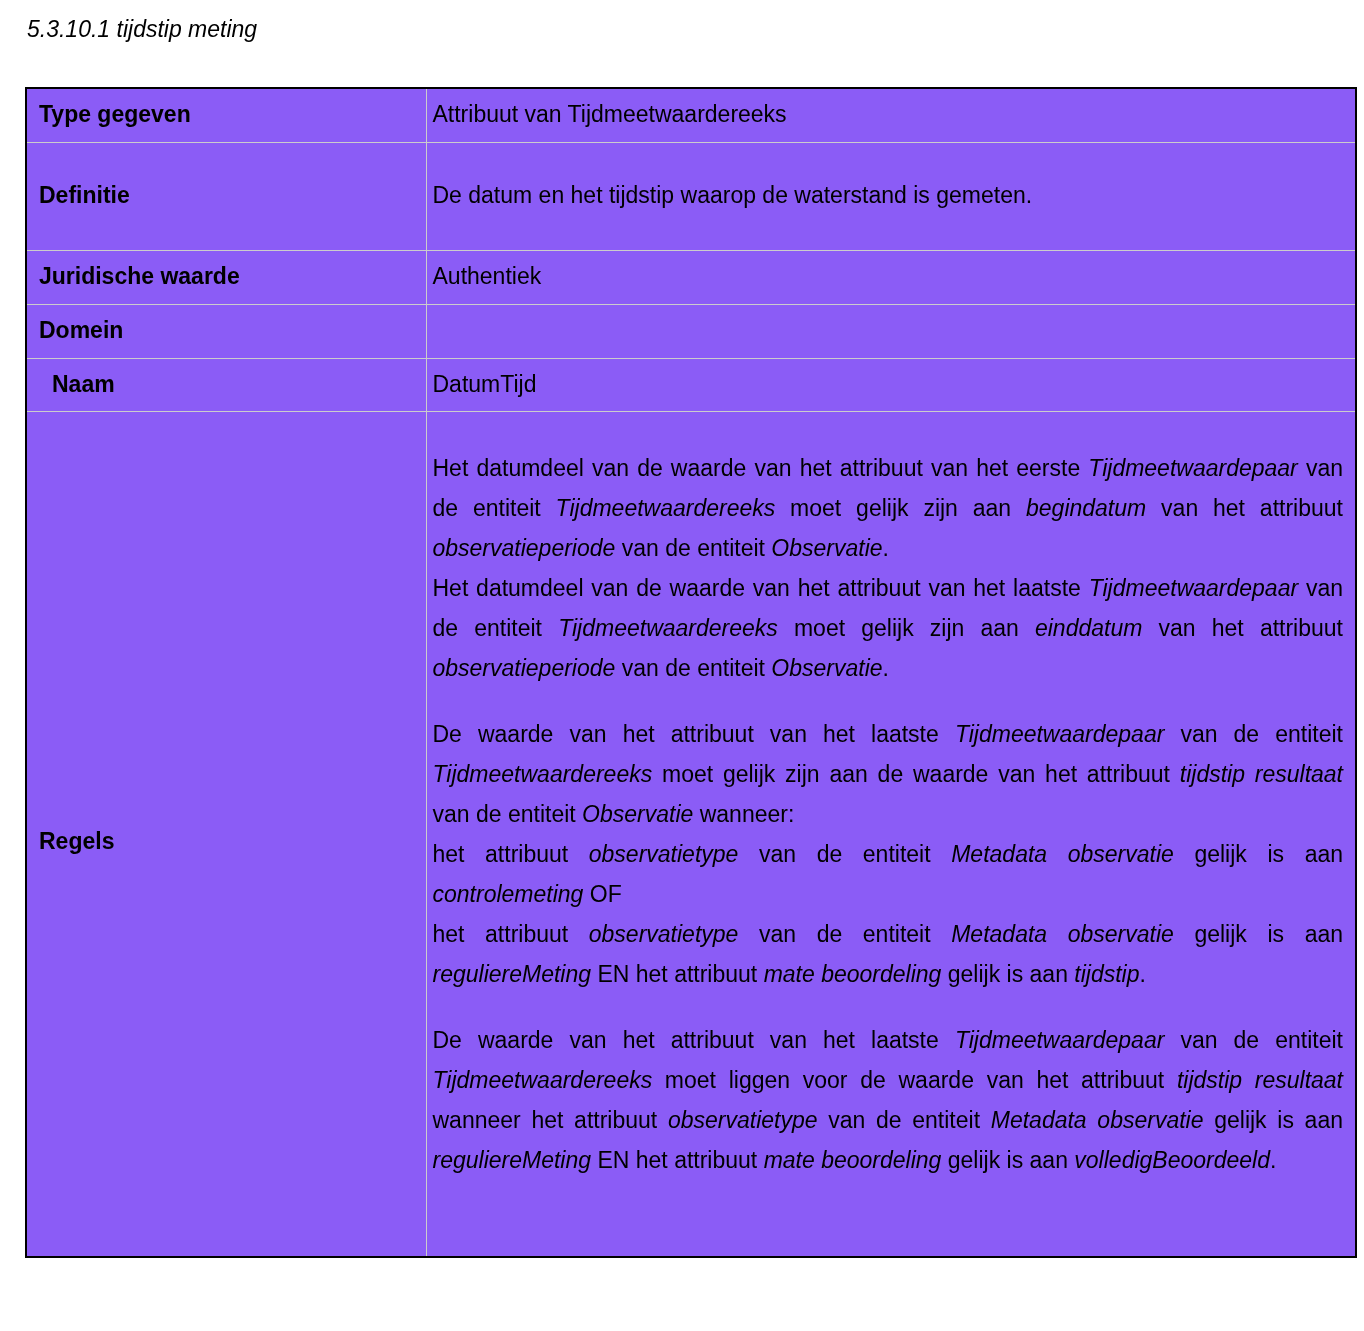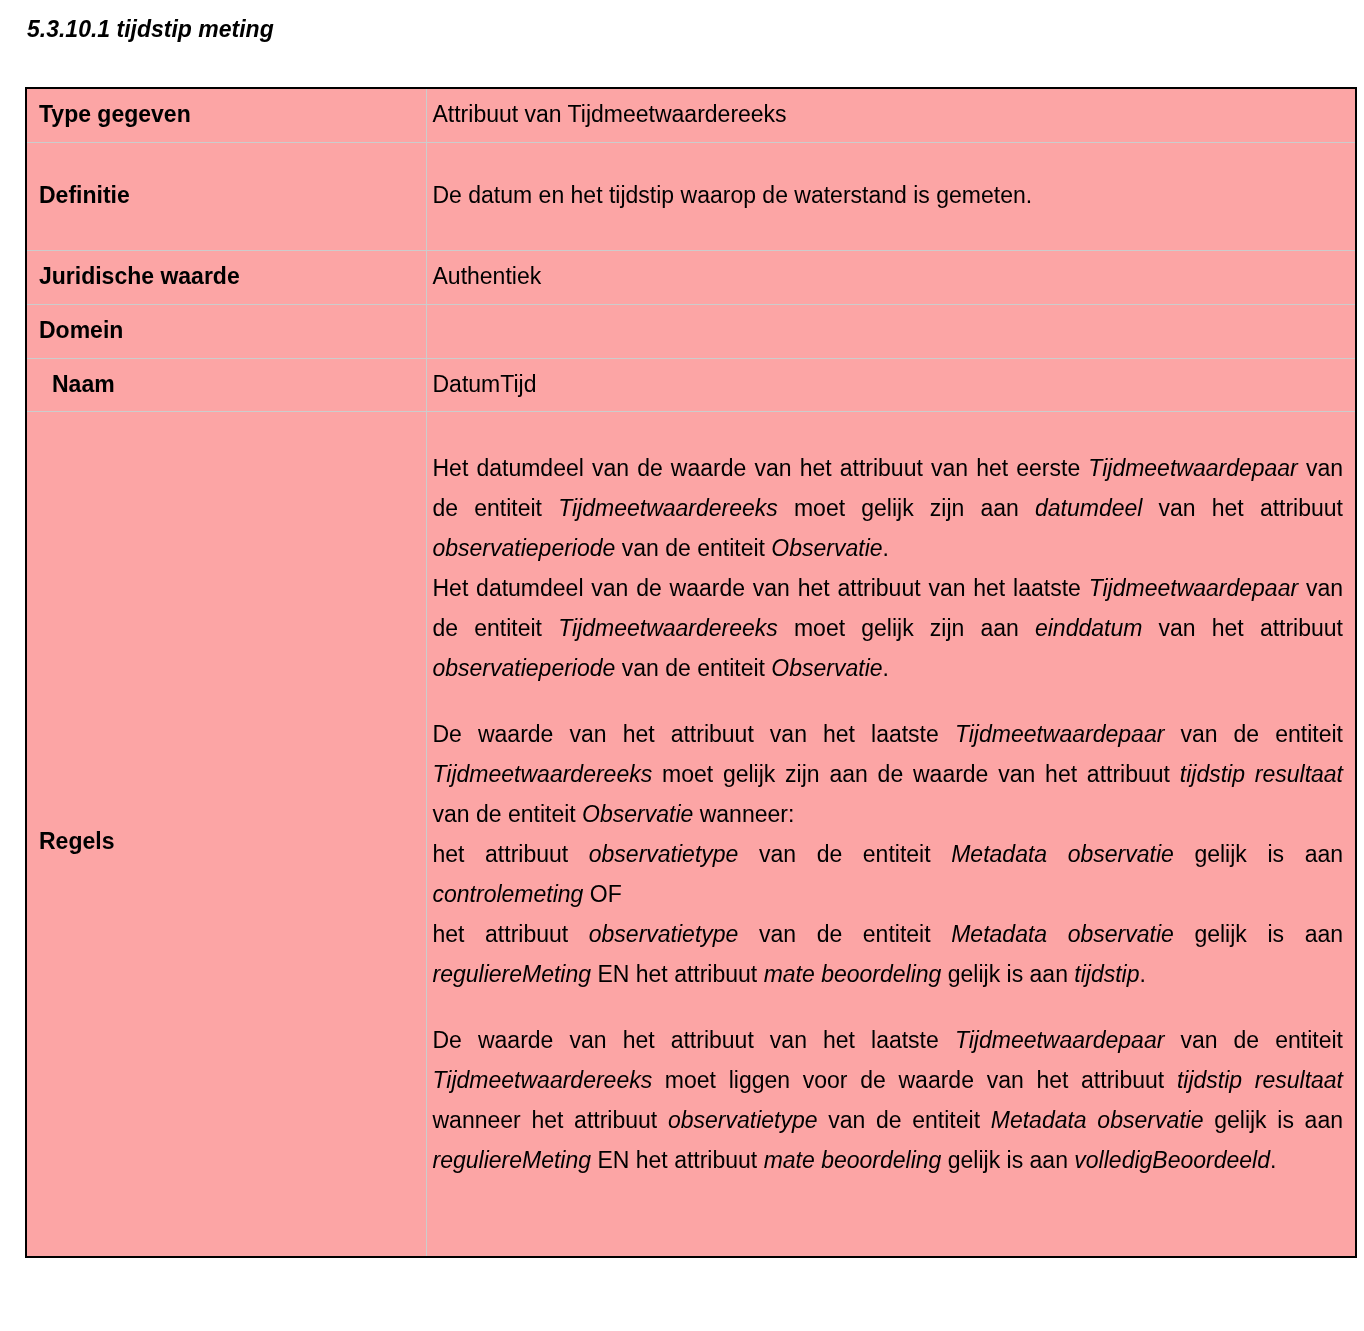--- a/index.html
+++ b/index.html
@@ -6,30 +6,30 @@
   body{
     width:1364px;height:1331px;
     font-family:"Liberation Sans", sans-serif;
     color:#000000;
     overflow:hidden;
   }
   .page{box-sizing:border-box;width:1364px;height:1331px;padding:16px 0 0 25px;}
   .heading{
     font-size:23px;
     font-style:italic;
-    font-weight:bold;
+    font-weight:normal;
     margin:0 0 0 2px;
     letter-spacing:0;
   }
   table.attr-table{
     border-collapse:collapse;
     table-layout:fixed;
     width:1332px;
     margin-top:44px;
-    background:#fca5a5;
+    background:#8b5cf6;
     border:2px solid #000000;
   }
   table.attr-table td{
     border:1px solid #cccccc;
     font-size:23px;
     line-height:1.2;
     vertical-align:middle;
     overflow:hidden;
   }
   td.label{
@@ -88,21 +88,21 @@
       </tr>
       <tr class="h53">
         <td class="label indent">Naam</td>
         <td class="value">DatumTijd</td>
       </tr>
       <tr class="hregels">
         <td class="label">Regels</td>
         <td class="value">
           <div class="regels-text" id="regels-content">
               <div class="block">
-                <p><span>Het datumdeel van de waarde van het attribuut van het eerste </span><i>Tijdmeetwaardepaar</i><span> van de entiteit </span><i>Tijdmeetwaardereeks</i><span> moet gelijk zijn aan </span><i>datumdeel</i><span> van het attribuut </span><i>observatieperiode</i><span> van de entiteit </span><i>Observatie</i><span>.</span></p>
+                <p><span>Het datumdeel van de waarde van het attribuut van het eerste </span><i>Tijdmeetwaardepaar</i><span> van de entiteit </span><i>Tijdmeetwaardereeks</i><span> moet gelijk zijn aan </span><i>begindatum</i><span> van het attribuut </span><i>observatieperiode</i><span> van de entiteit </span><i>Observatie</i><span>.</span></p>
                 <p><span>Het datumdeel van de waarde van het attribuut van het laatste </span><i>Tijdmeetwaardepaar</i><span> van de entiteit </span><i>Tijdmeetwaardereeks</i><span> moet gelijk zijn aan </span><i>einddatum</i><span> van het attribuut </span><i>observatieperiode</i><span> van de entiteit </span><i>Observatie</i><span>.</span></p>
               </div>
               <div class="block">
                 <p><span>De waarde van het attribuut van het laatste </span><i>Tijdmeetwaardepaar</i><span> van de enti­teit </span><i>Tijdmeetwaardereeks</i><span> moet gelijk zijn aan de waarde van het attribuut </span><i>tijd­stip resultaat</i><span> van de entiteit </span><i>Observatie</i><span> wanneer:</span></p>
                 <p><span>het attribuut </span><i>observatietype</i><span> van de entiteit </span><i>Metadata observatie</i><span> gelijk is aan </span><i>controlemeting</i><span> OF</span></p>
                 <p><span>het attribuut </span><i>observatietype</i><span> van de entiteit </span><i>Metadata observatie</i><span> gelijk is aan </span><i>reguliereMeting</i><span> EN het attribuut </span><i>mate beoordeling</i><span> gelijk is aan </span><i>tijdstip</i><span>.</span></p>
               </div>
               <div class="block">
                 <p><span>De waarde van het attribuut van het laatste </span><i>Tijdmeetwaardepaar</i><span> van de enti­teit </span><i>Tijdmeetwaardereeks</i><span> moet liggen voor de waarde van het attribuut </span><i>tijdstip resultaat</i><span> wanneer het attribuut </span><i>observatietype</i><span> van de entiteit </span><i>Metadata obser­vatie</i><span> gelijk is aan </span><i>reguliereMeting</i><span> EN het attribuut </span><i>mate beoordeling</i><span> gelijk is aan </span><i>volledigBeoordeeld</i><span>.</span></p>
               </div>

